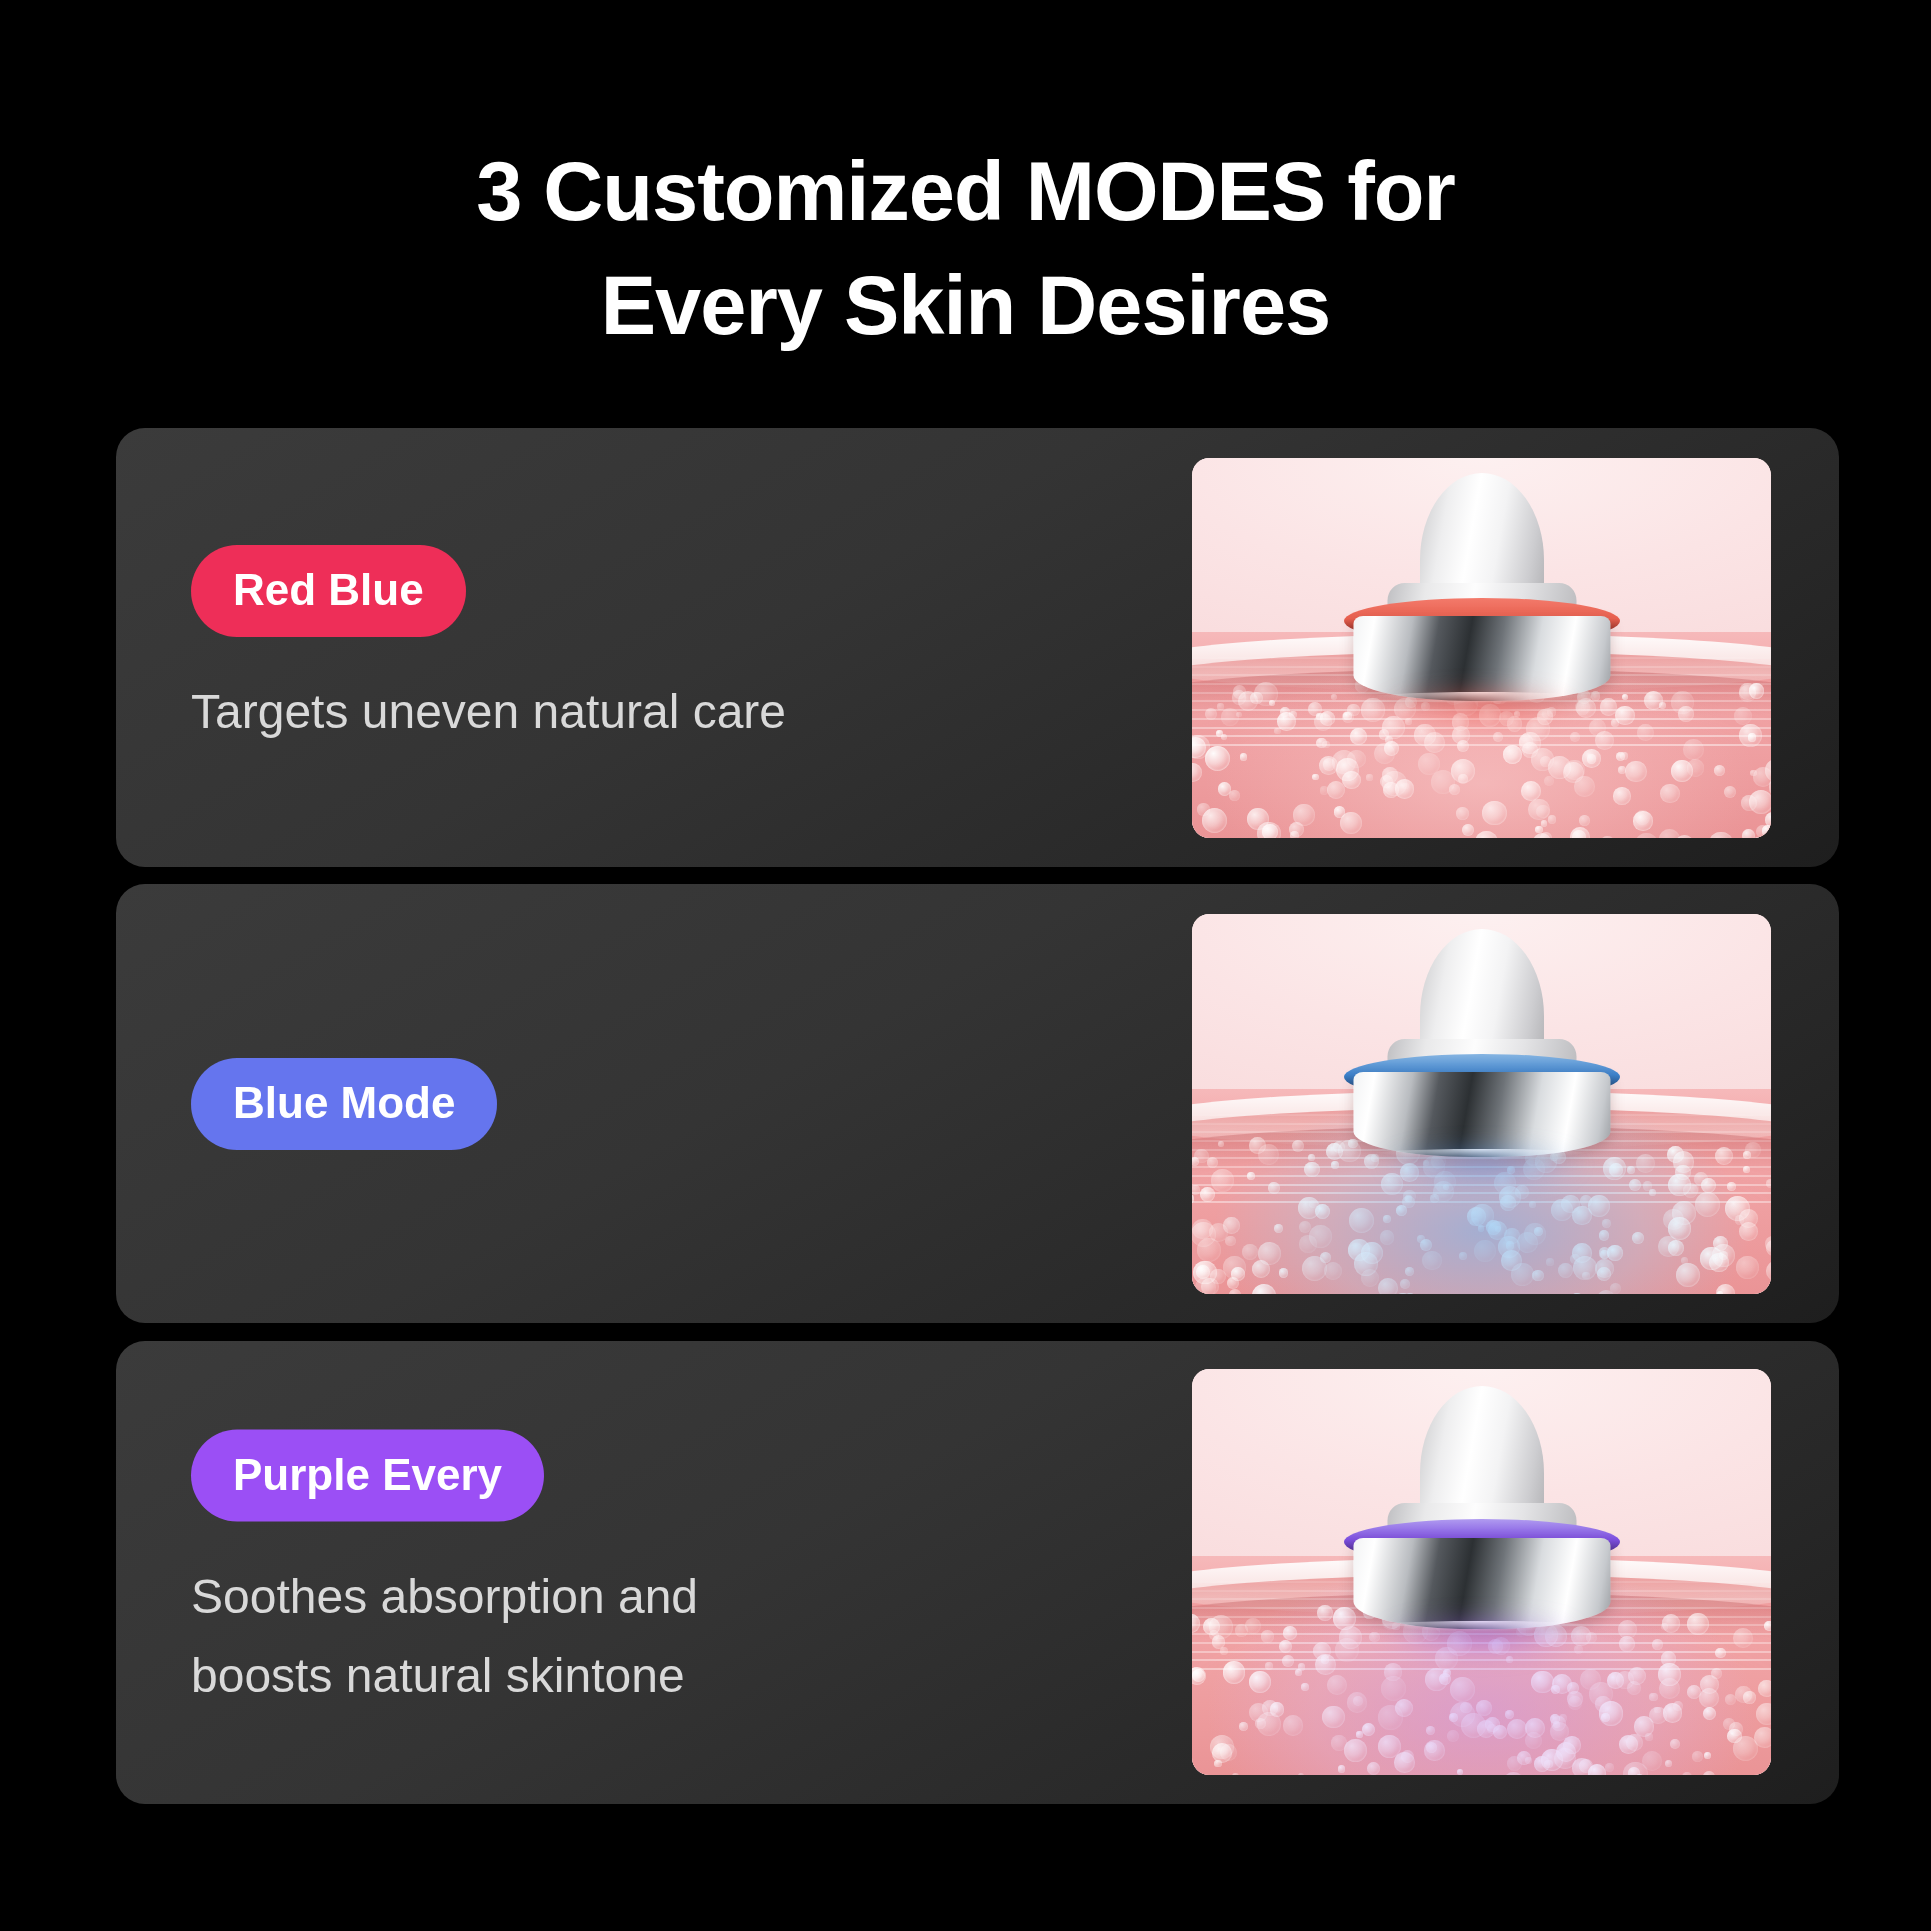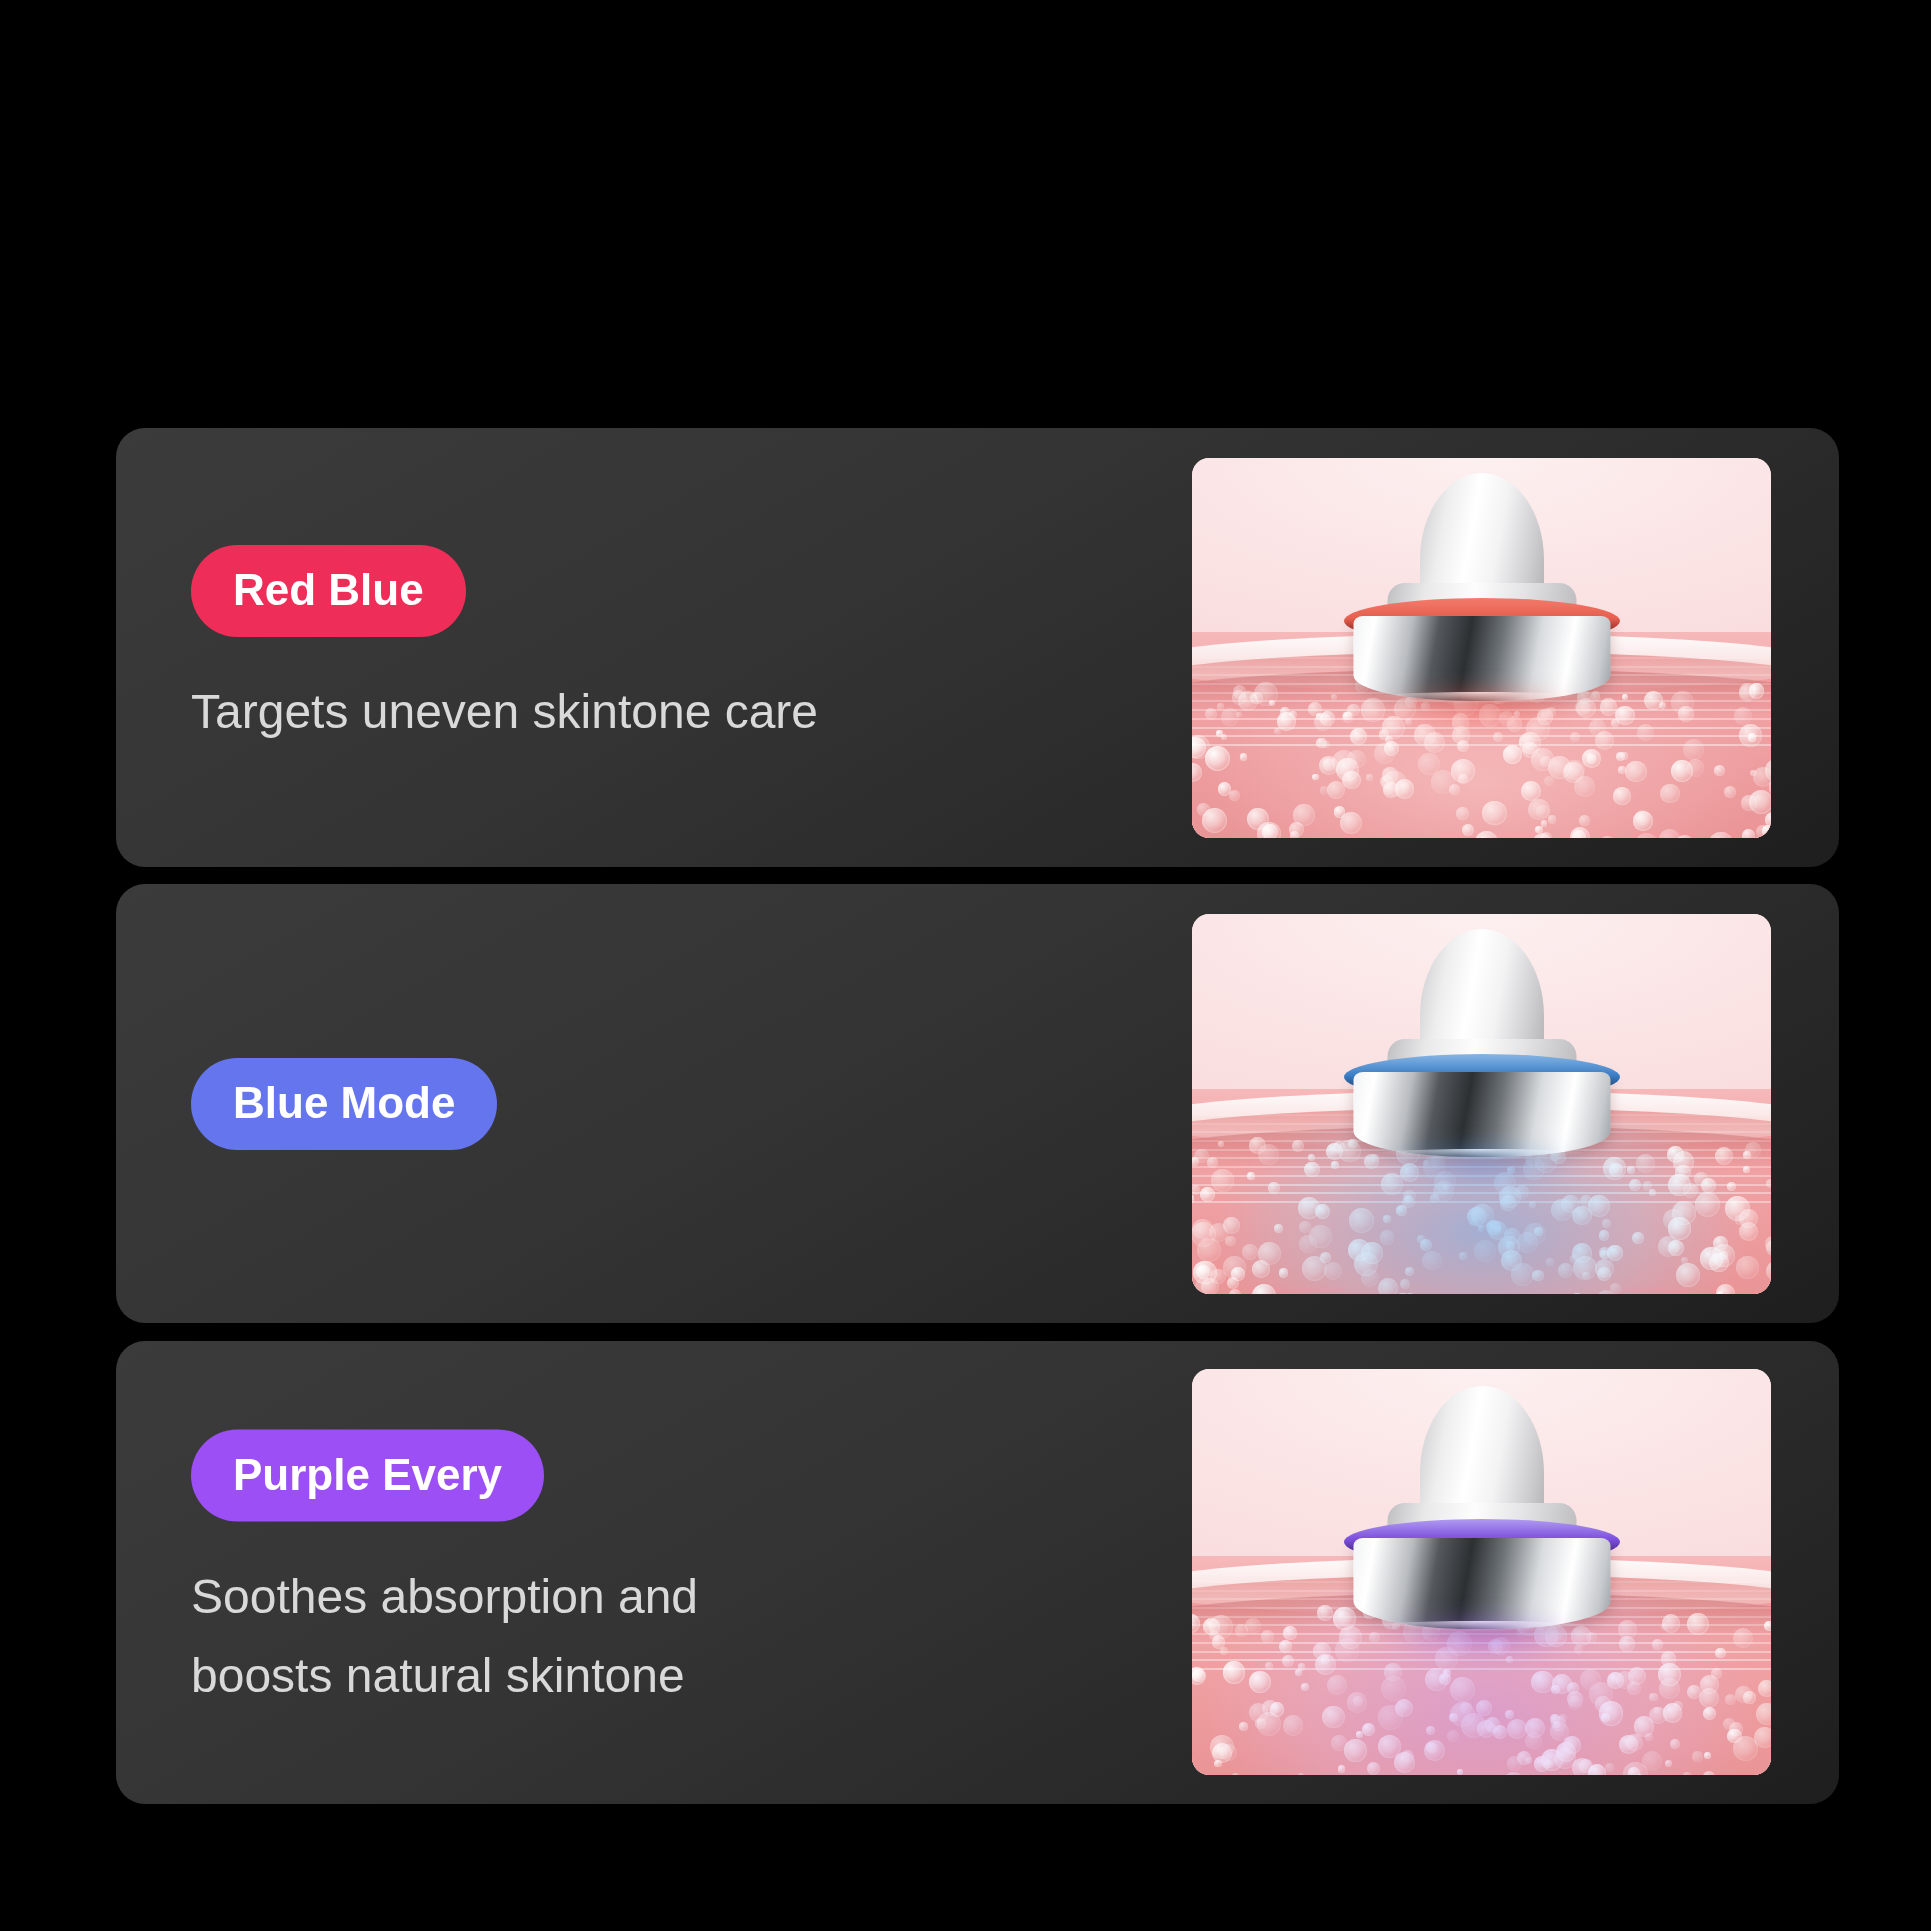--- a/index.html
+++ b/index.html
@@ -230,29 +230,33 @@
   .tint { position:absolute; left:0; right:0; bottom:0; height:55%; pointer-events:none; }
   .card.blue   .tint { background:radial-gradient(58% 86% at 50% 70%, rgba(120,185,240,.62) 0%, rgba(150,205,245,.30) 48%, rgba(255,255,255,0) 80%); }
   .card.purple .tint { background:radial-gradient(58% 86% at 50% 72%, rgba(200,160,245,.50) 0%, rgba(215,185,248,.26) 50%, rgba(255,255,255,0) 82%); }
   .card.red    .tint { background:radial-gradient(60% 80% at 50% 74%, rgba(255,225,225,.40) 0%, rgba(255,255,255,0) 80%); }
 </style>
 </head>
 <body>
 
 <div class="page">
 
+  <div class="title-block">
+    <span class="title-line">3 Customized MODES for</span>
+    <span class="title-line">Every Skin Desires</span>
+  </div>
 
   <div class="cards">
 
     <div class="card red">
       <div class="card-inner">
         <div class="card-text">
           <div class="badge red">Red Blue</div>
           <div class="desc">
-            <span class="ln">Targets uneven skintone care</span>
+            <span class="ln">Targets uneven natural care</span>
           </div>
         </div>
 
         <div class="shot">
           <div class="wash"></div>
 
           <div class="skin">
             <div class="dermis"></div>
             <div class="wave w1"></div>
             <div class="wave w2"></div>

